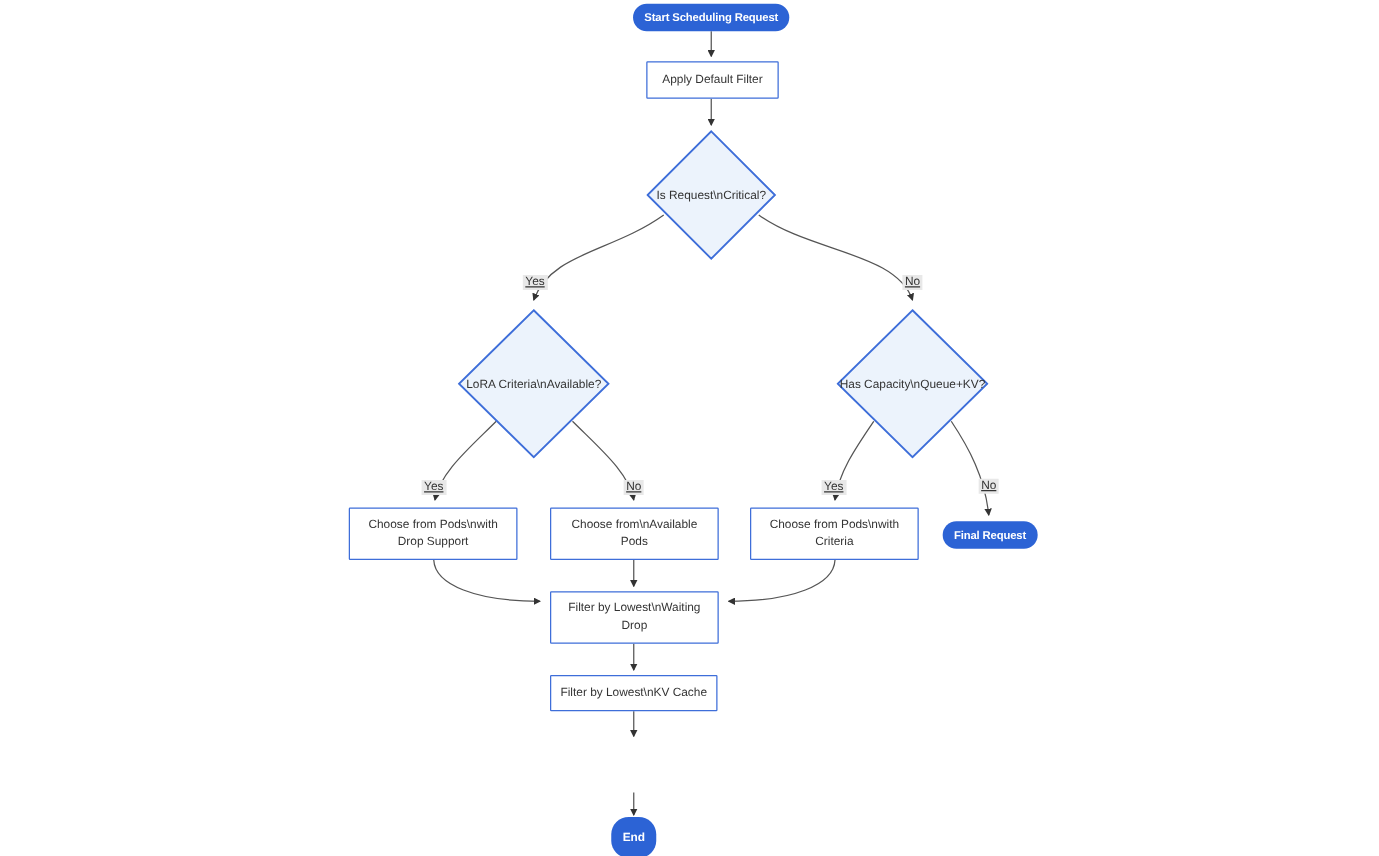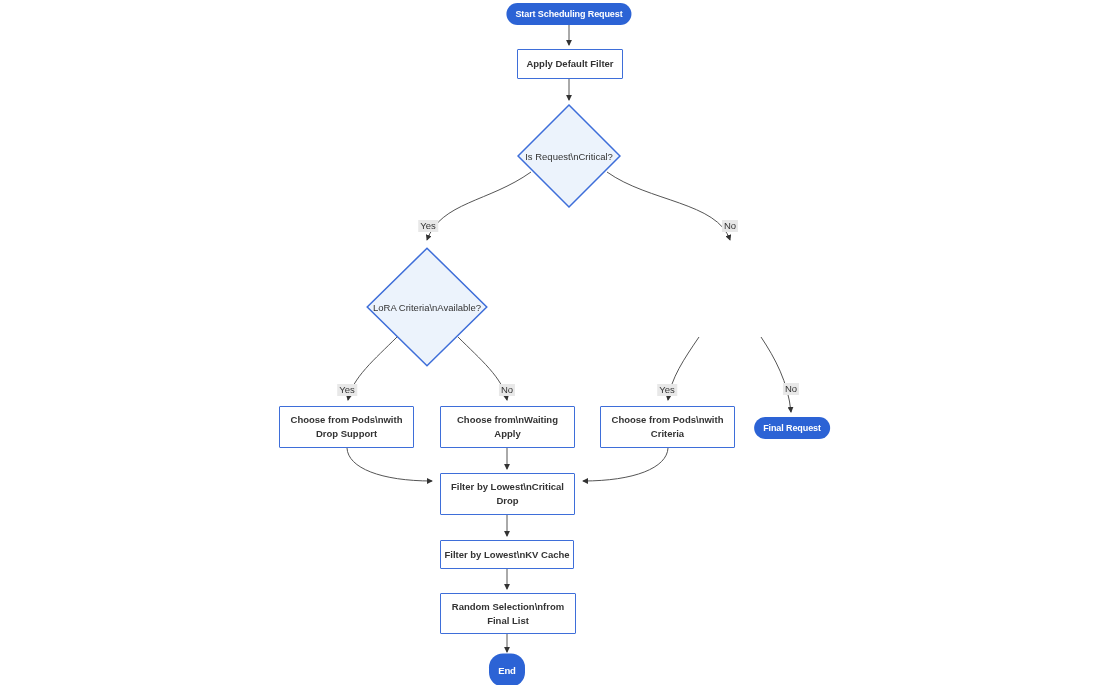--- a/index.html
+++ b/index.html
@@ -29,21 +29,21 @@
     border-radius: 1px;
     display: flex;
     flex-direction: column;
     align-items: center;
     justify-content: center;
     text-align: center;
     font-size: 9.5px;
     line-height: 14px;
     color: var(--text, #333333);
   }
-  .nline { white-space: nowrap; font-weight: bold; }
+  .nline { white-space: nowrap; }
   .diamond-node { position: absolute; }
   .diamond-node svg { position: absolute; left: 0; top: 0; width: 100%; height: 100%; }
   .diamond-node polygon {
     fill: var(--decision-fill, #ECF3FC);
     stroke: var(--node-border, #3E6ED9);
     stroke-width: 1.5;
     vector-effect: non-scaling-stroke;
   }
   .dlabel {
     position: absolute;
@@ -81,20 +81,21 @@
   }
   .elabel {
     position: absolute;
     transform: translate(-50%, -50%);
     background: var(--edge-label-bg, #E8E8E8);
     color: var(--text, #333333);
     font-size: 9.5px;
     line-height: 12px;
     padding: 0 2px;
     white-space: nowrap;
+    text-decoration: underline;
   }
 </style>
 </head>
 <body>
 
 <div class="canvas">
 
   <svg class="edges-layer" width="1103" height="685" viewBox="0 0 1103 685">
     <defs>
       <marker id="arrow" viewBox="0 0 10 10" refX="8.5" refY="5" markerWidth="6" markerHeight="6" orient="auto">
@@ -130,51 +131,53 @@
     <div class="dlabel">Is Request\nCritical?</div>
   </div>
 
   <div class="diamond-node" style="left:366px; top:247px; width:122px; height:120px;">
     <svg viewBox="0 0 100 100" preserveAspectRatio="none">
       <polygon points="50,1 99,50 50,99 1,50"></polygon>
     </svg>
     <div class="dlabel">LoRA Criteria\nAvailable?</div>
   </div>
 
+  <div class="diamond-node" style="left:669px; top:247px; width:122px; height:120px;">
+    <svg viewBox="0 0 100 100" preserveAspectRatio="none">
+      <polygon points="50,1 99,50 50,99 1,50"></polygon>
+    </svg>
+    <div class="dlabel">Has Capacity\nQueue+KV?</div>
+  </div>
 
   <div class="rect-node" style="left:279px; top:406px; width:135px; height:42px;">
     <div class="nline">Choose from Pods\nwith</div>
     <div class="nline">Drop Support</div>
   </div>
 
   <div class="rect-node" style="left:440px; top:406px; width:135px; height:42px;">
-    <div class="nline">Choose from\nWaiting</div>
-    <div class="nline">Apply</div>
+    <div class="nline">Choose from\nAvailable</div>
+    <div class="nline">Pods</div>
   </div>
 
   <div class="rect-node" style="left:600px; top:406px; width:135px; height:42px;">
     <div class="nline">Choose from Pods\nwith</div>
     <div class="nline">Criteria</div>
   </div>
 
   <div class="terminal" style="left:792px; top:428px; min-width:64px;">Final Request</div>
 
   <div class="rect-node" style="left:440px; top:473px; width:135px; height:42px;">
-    <div class="nline">Filter by Lowest\nCritical</div>
+    <div class="nline">Filter by Lowest\nWaiting</div>
     <div class="nline">Drop</div>
   </div>
 
   <div class="rect-node" style="left:440px; top:540px; width:134px; height:29px;">
     <div class="nline">Filter by Lowest\nKV Cache</div>
   </div>
 
-  <div class="rect-node" style="left:440px; top:593px; width:136px; height:41px;">
-    <div class="nline">Random Selection\nfrom</div>
-    <div class="nline">Final List</div>
-  </div>
 
   <div class="terminal end-pill" style="left:507px; top:670px;">End</div>
 
   <span class="elabel" style="left:428px; top:226px;">Yes</span>
   <span class="elabel" style="left:730px; top:226px;">No</span>
   <span class="elabel" style="left:347px; top:390px;">Yes</span>
   <span class="elabel" style="left:507px; top:390px;">No</span>
   <span class="elabel" style="left:667px; top:390px;">Yes</span>
   <span class="elabel" style="left:791px; top:389px;">No</span>
 

